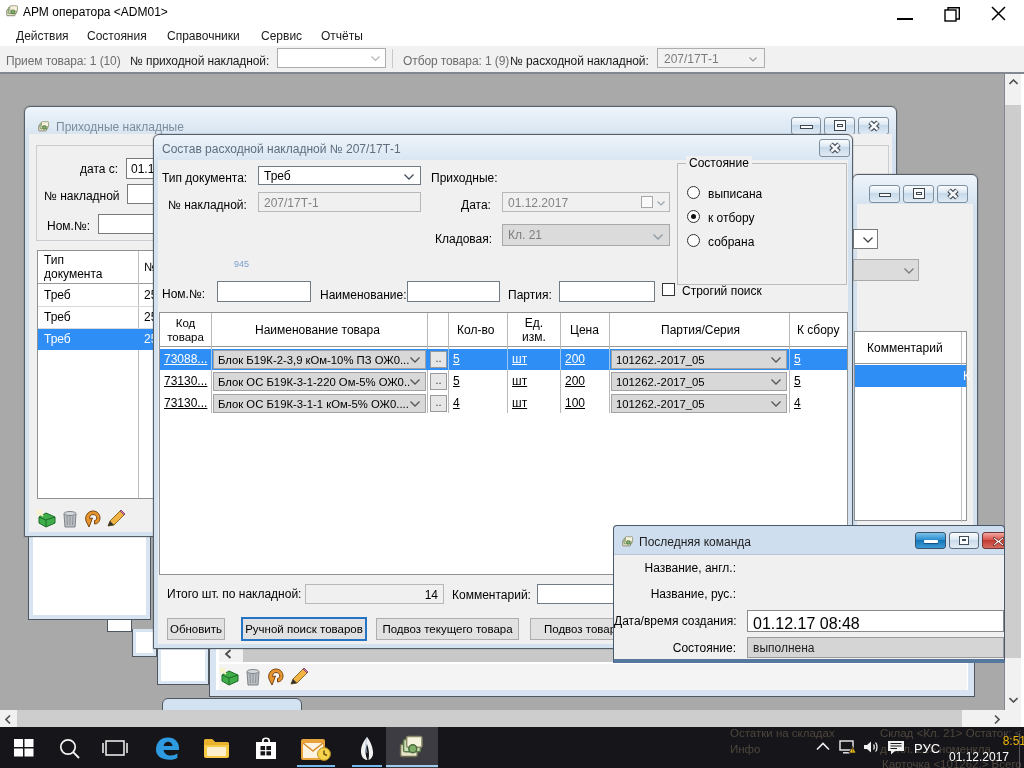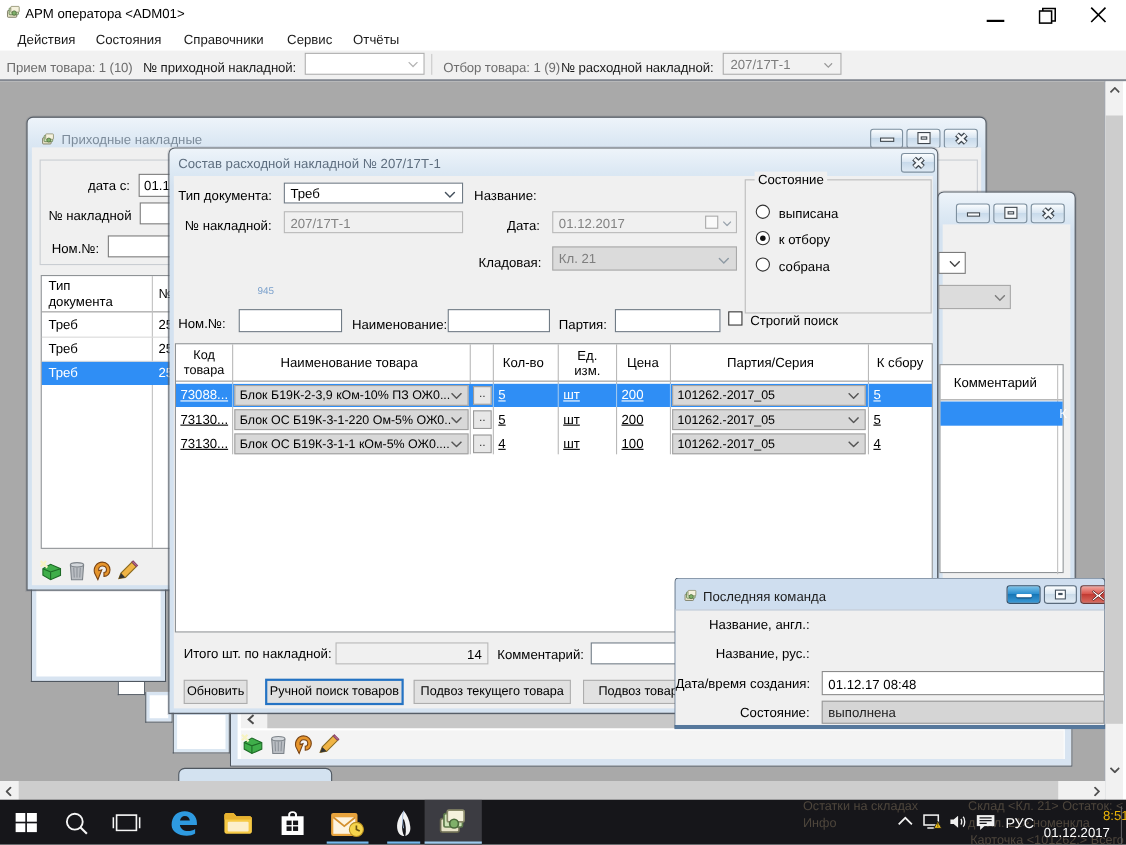--- a/index.html
+++ b/index.html
@@ -240,21 +240,21 @@
       </svg>
   </div>
   <div class="client" style="top:25px" id="sostav">
     <div class="field-label" style="left:4px;top:11px">Тип документа:</div>
     <div class="tbox" style="left:100px;top:6px;width:163px;height:19px;border-color:#707b85">
         <div class="abs" style="left:5px;top:2px;font-size:12px">Треб</div>
       <svg class="abs" style="right:6px;top:7px" width="10" height="6" viewBox="0 0 10 6">
           <path d="M0.5 0.5 L5 5 L9.5 0.5" fill="none" stroke="#44505c" stroke-width="1.3"></path>
         </svg>
       </div>
-    <div class="field-label" style="left:273px;top:11px">Название:</div>
+    <div class="field-label" style="left:273px;top:11px">Приходные:</div>
     <div class="abs" style="left:519px;top:3px;width:170px;height:122px;border:1px solid #bcbcbc">
       <div class="abs" style="left:8px;top:-8px;background:#f0f0f0;padding:0 3px;font-size:12px">Состояние</div>
       <div class="abs" style="left:9px;top:22px;width:13px;height:13px;border:1px solid #333;border-radius:50%;background:#fff"></div>
       <div class="abs" style="left:30px;top:23px;font-size:12px">выписана</div>
       <div class="abs" style="left:9px;top:46px;width:13px;height:13px;border:1px solid #333;border-radius:50%;background:#fff">
           <div class="abs" style="left:3px;top:3px;width:5px;height:5px;border-radius:50%;background:#111"></div>
         </div>
       <div class="abs" style="left:30px;top:47px;font-size:12px">к отбору</div>
       <div class="abs" style="left:9px;top:70px;width:13px;height:13px;border:1px solid #333;border-radius:50%;background:#fff"></div>
       <div class="abs" style="left:30px;top:71px;font-size:12px">собрана</div>
@@ -432,21 +432,21 @@
   <div class="abs" style="left:368px;top:6px;width:35px;height:17px;border:1px solid #6b3a38;border-radius:3px;background:linear-gradient(#f2a9a2,#d9554c 45%,#c03830 46%,#d96b60)">
     <svg class="abs" style="left:9px;top:3px" width="13" height="11" viewBox="0 0 13 11">
         <path d="M2 1 L6.5 4.5 L11 1 L12 2 L8.2 5.5 L12 9 L11 10 L6.5 6.5 L2 10 L1 9 L4.8 5.5 L1 2 Z" fill="#fff" stroke="#5c1f1c" stroke-width="0.8"></path>
       </svg>
   </div>
   <div class="abs" style="left:0;top:28px;right:0;bottom:0;background:#f0f0f0;border-top:1px solid #b8c6d6">
     <div class="field-label" style="left:0;width:122px;text-align:right;top:6px">Название, англ.:</div>
     <div class="field-label" style="left:0;width:122px;text-align:right;top:32px">Название, рус.:</div>
     <div class="field-label" style="left:0;width:122px;text-align:right;top:59px">Дата/время создания:</div>
     <div class="tbox" style="left:133px;top:55px;width:257px;height:22px;border-color:#8a8a8a">
-        <span class="abs" style="left:5px;top:4px;font-size:12px">01.12.17 08:48</span>
+        <span class="abs" style="left:5px;top:4px;font-size:16px">01.12.17 08:48</span>
       </div>
     <div class="field-label" style="left:0;width:122px;text-align:right;top:86px">Состояние:</div>
     <div class="abs" style="left:133px;top:82px;width:257px;height:21px;background:#d5d5d5;border:1px solid #9a9a9a">
         <span class="abs" style="left:5px;top:3px;font-size:12px;color:#222">выполнена</span>
       </div>
   </div>
 </div>
 
 <div class="abs" style="left:1005px;top:74px;width:16px;height:653px;background:#f1f1f1;z-index:7">
   <svg class="abs" style="left:4px;top:5px" width="9" height="6" viewBox="0 0 9 6">

